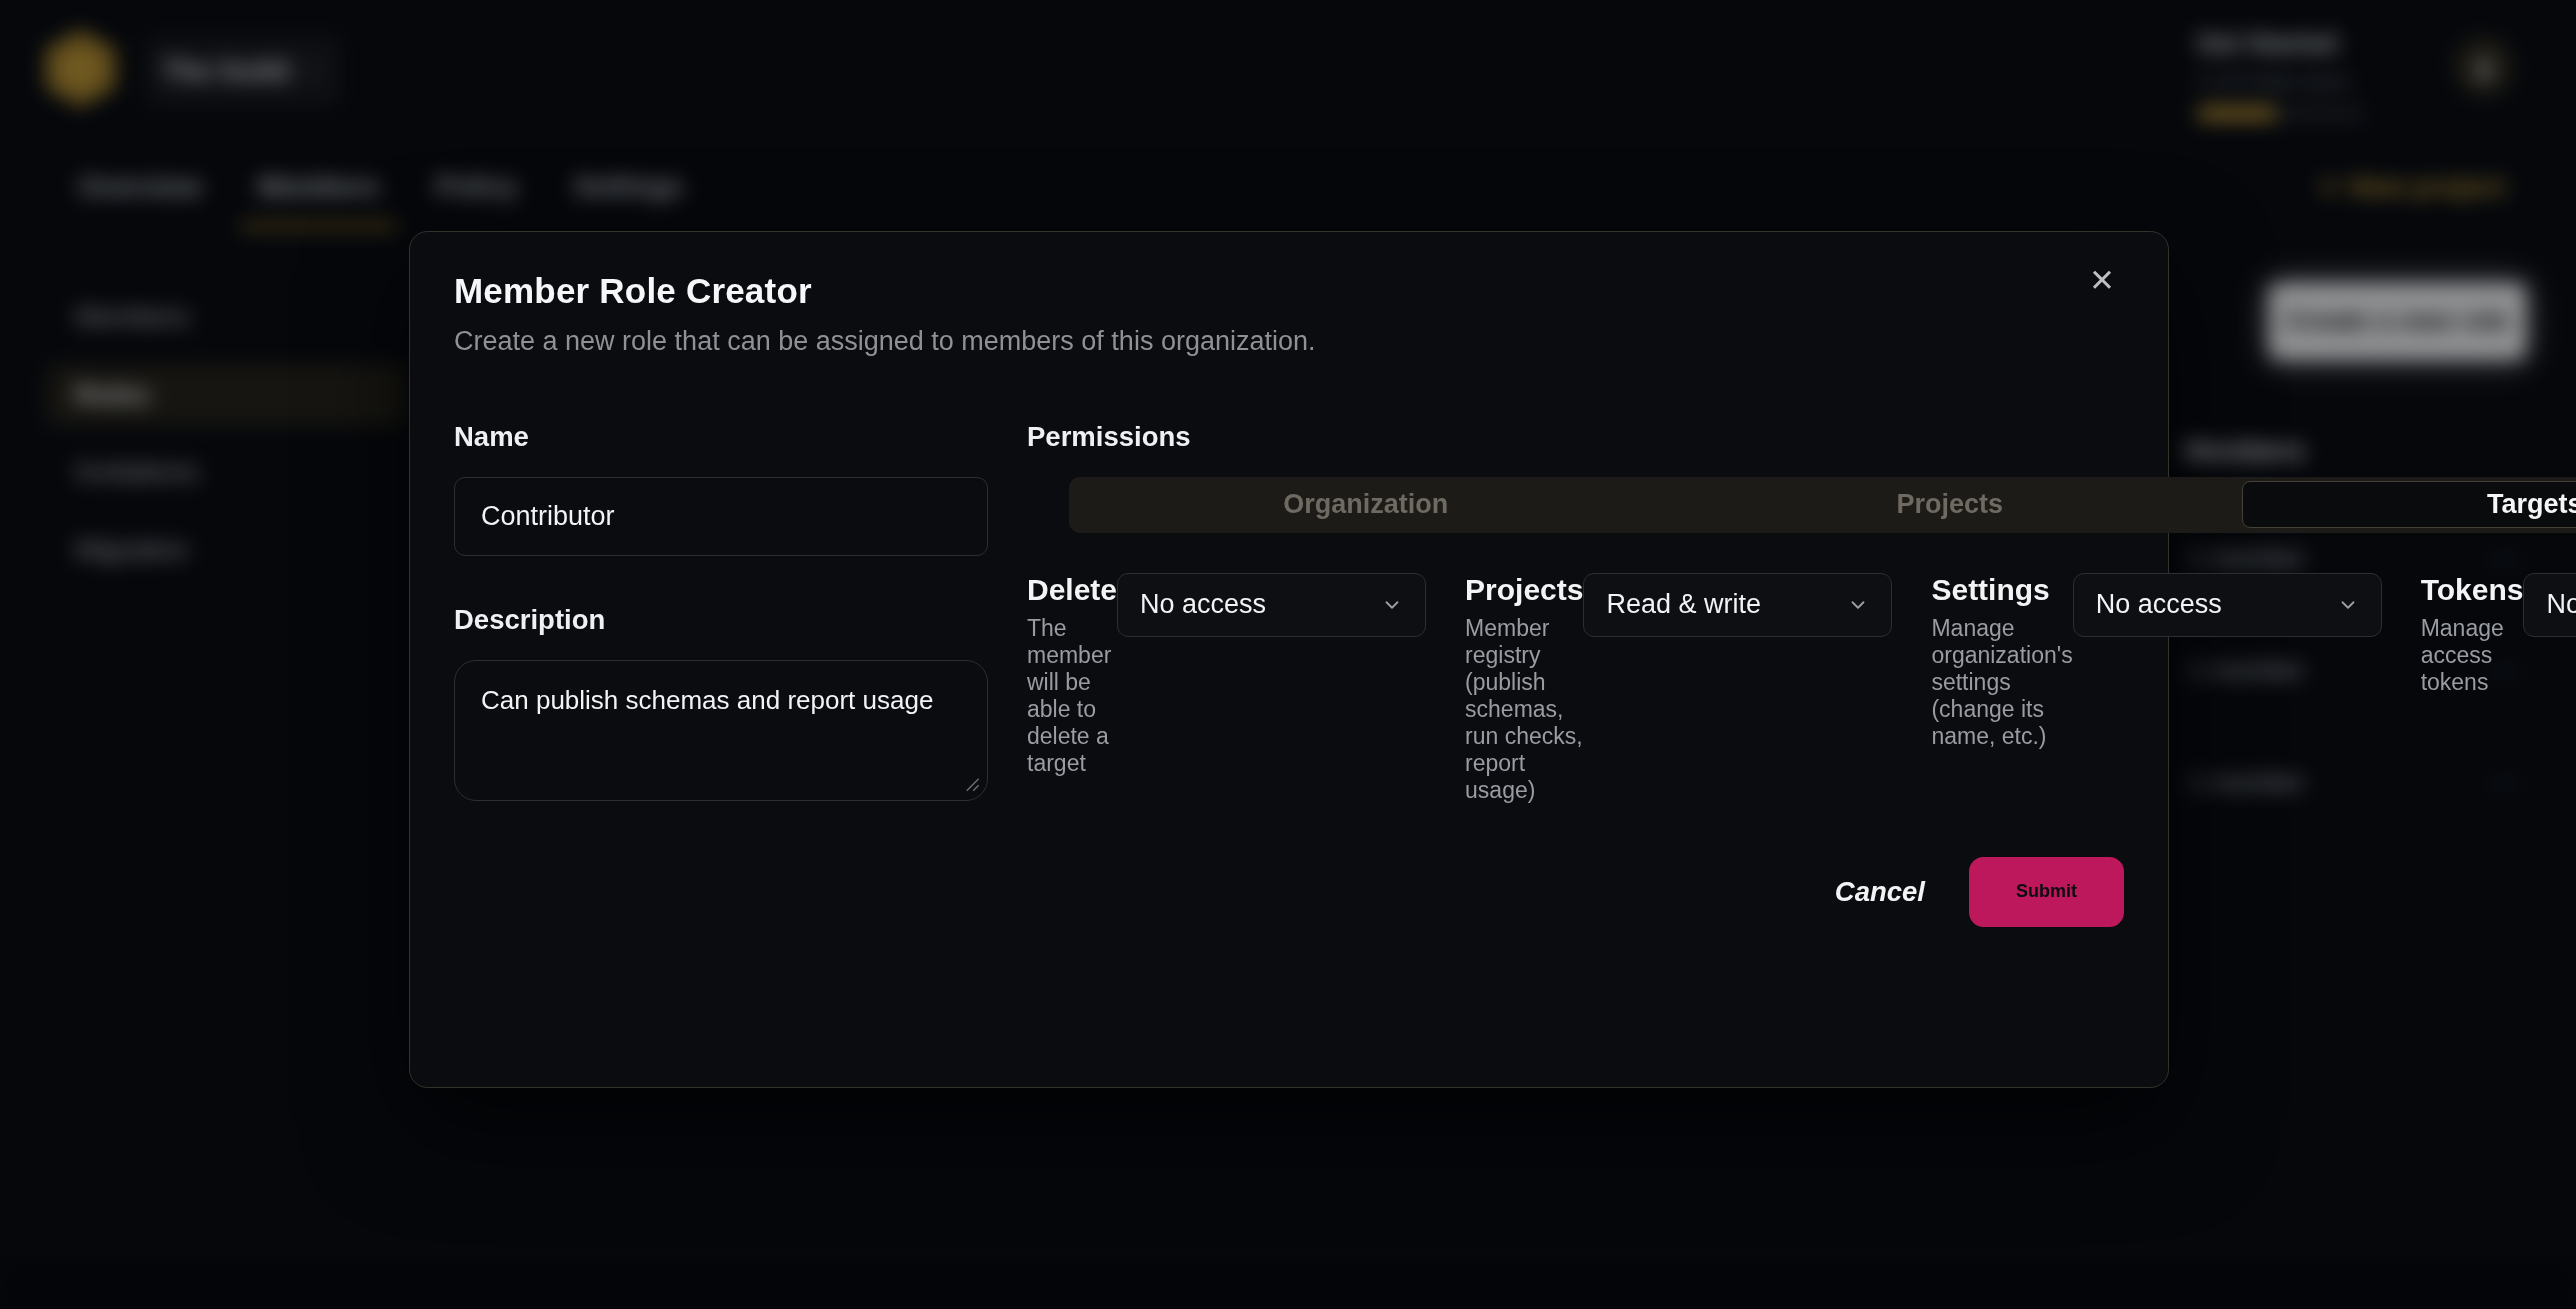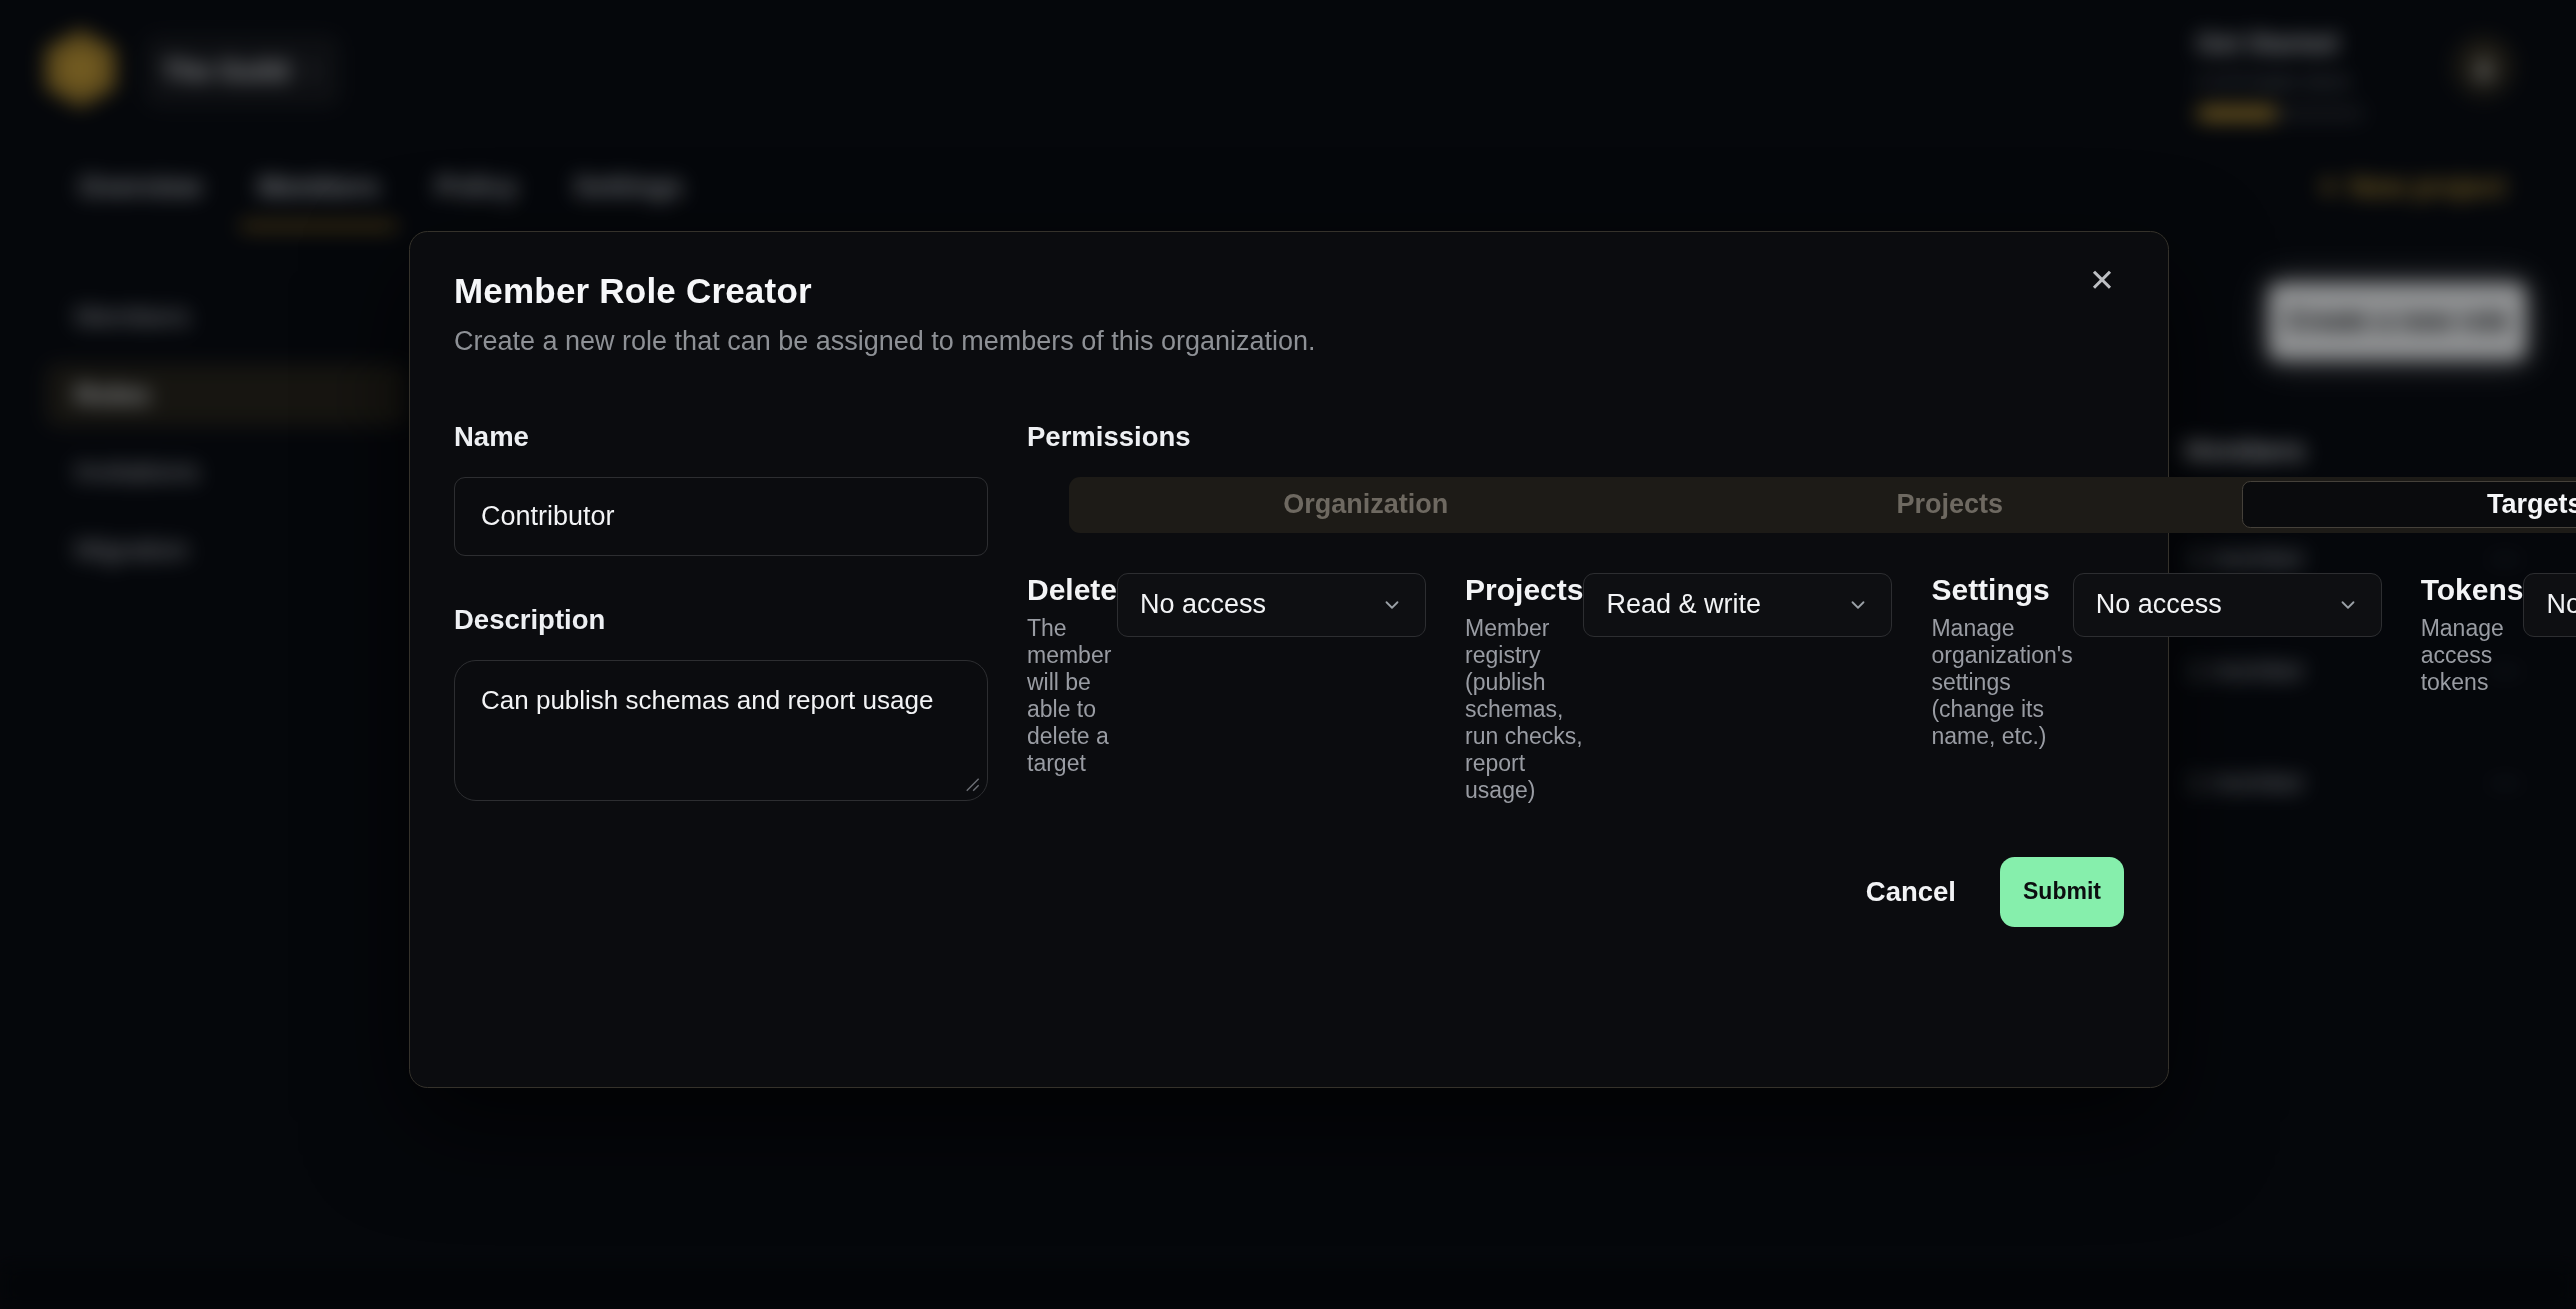--- a/index.html
+++ b/index.html
@@ -125,24 +125,24 @@
   .perm-row-title { font-size:30px; font-weight:700; color:#f3f4f6; }
   .perm-row-desc { margin-top:8.3px; font-size:23px; color:#999ca3; }
   .perm-select {
     width:309px; height:64px; flex:0 0 auto; background:#0e0f12; border:0.9px solid #2d2e31;
     border-radius:11px; display:flex; align-items:center; justify-content:space-between;
     padding:0 22px; cursor:pointer;
   }
   .perm-select .value { font-size:27px; color:#f2f3f5; }
 
   .modal-footer { margin-top:53px; display:flex; justify-content:flex-end; align-items:center; gap:44px; }
-  .cancel-btn { background:transparent; border:none; color:#f2f3f5; font-size:27.5px; font-weight:600; cursor:pointer; }
+  .cancel-btn { background:transparent; border:none; color:#f2f3f5; font-size:27.5px; font-weight:600; cursor:pointer;font-style:italic; }
   .submit-btn {
-    width:124px; height:70px; background:#86efac; color:#0c0d0f; border:none; border-radius:14.7px;
-    font-size:23px; font-weight:700; cursor:pointer;
+    width:155px; height:70px; background:#be185d; color:#0c0d0f; border:none; border-radius:14.7px;
+    font-size:18px; font-weight:700; cursor:pointer;
   }
 </style>
 </head>
 <body>
 
 <div class="bg-layer">
 
   <svg class="logo" viewBox="0 0 100 104">
     <polygon points="50,2 95,27 95,77 50,102 5,77 5,27" fill="#c49a35"></polygon>
     <polygon points="50,18 81,35 81,69 50,86 19,69 19,35" fill="none" stroke="#7a5f1e" stroke-width="7"></polygon>

